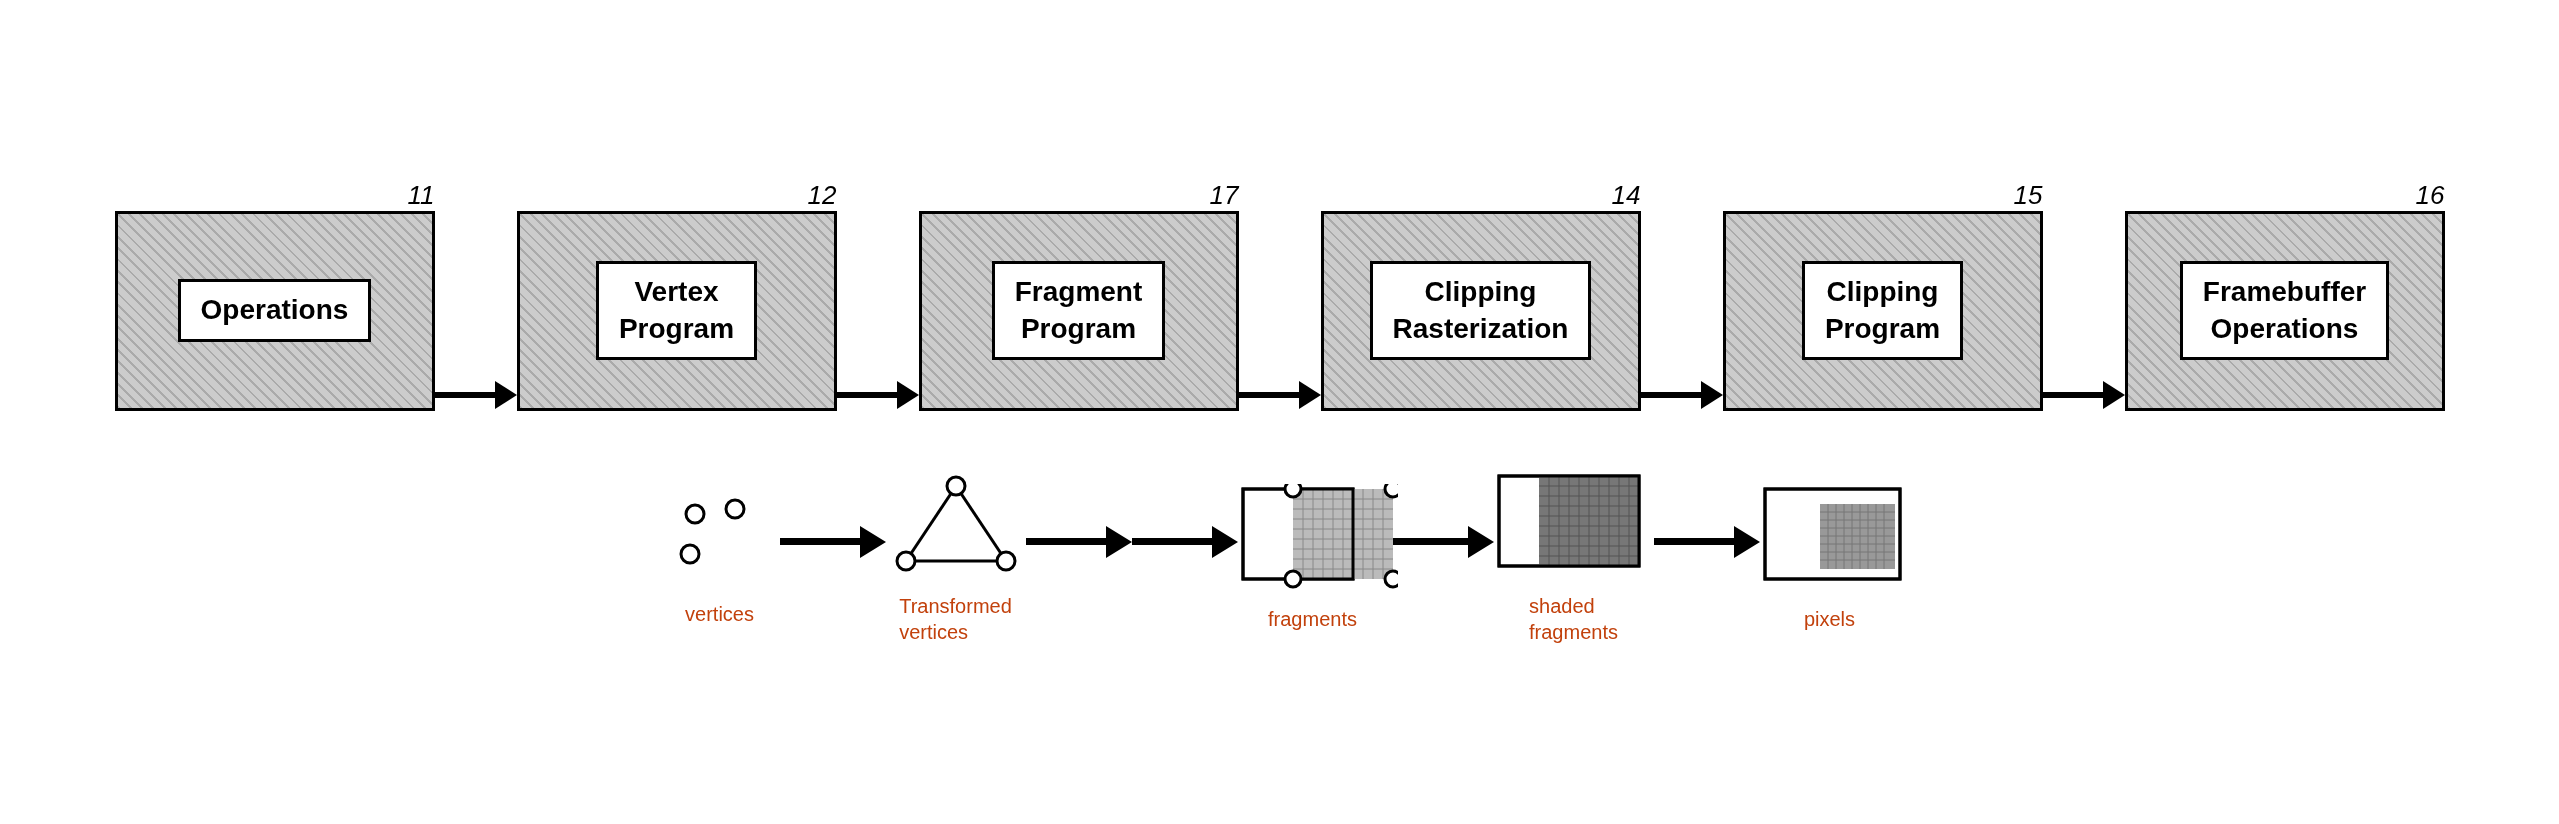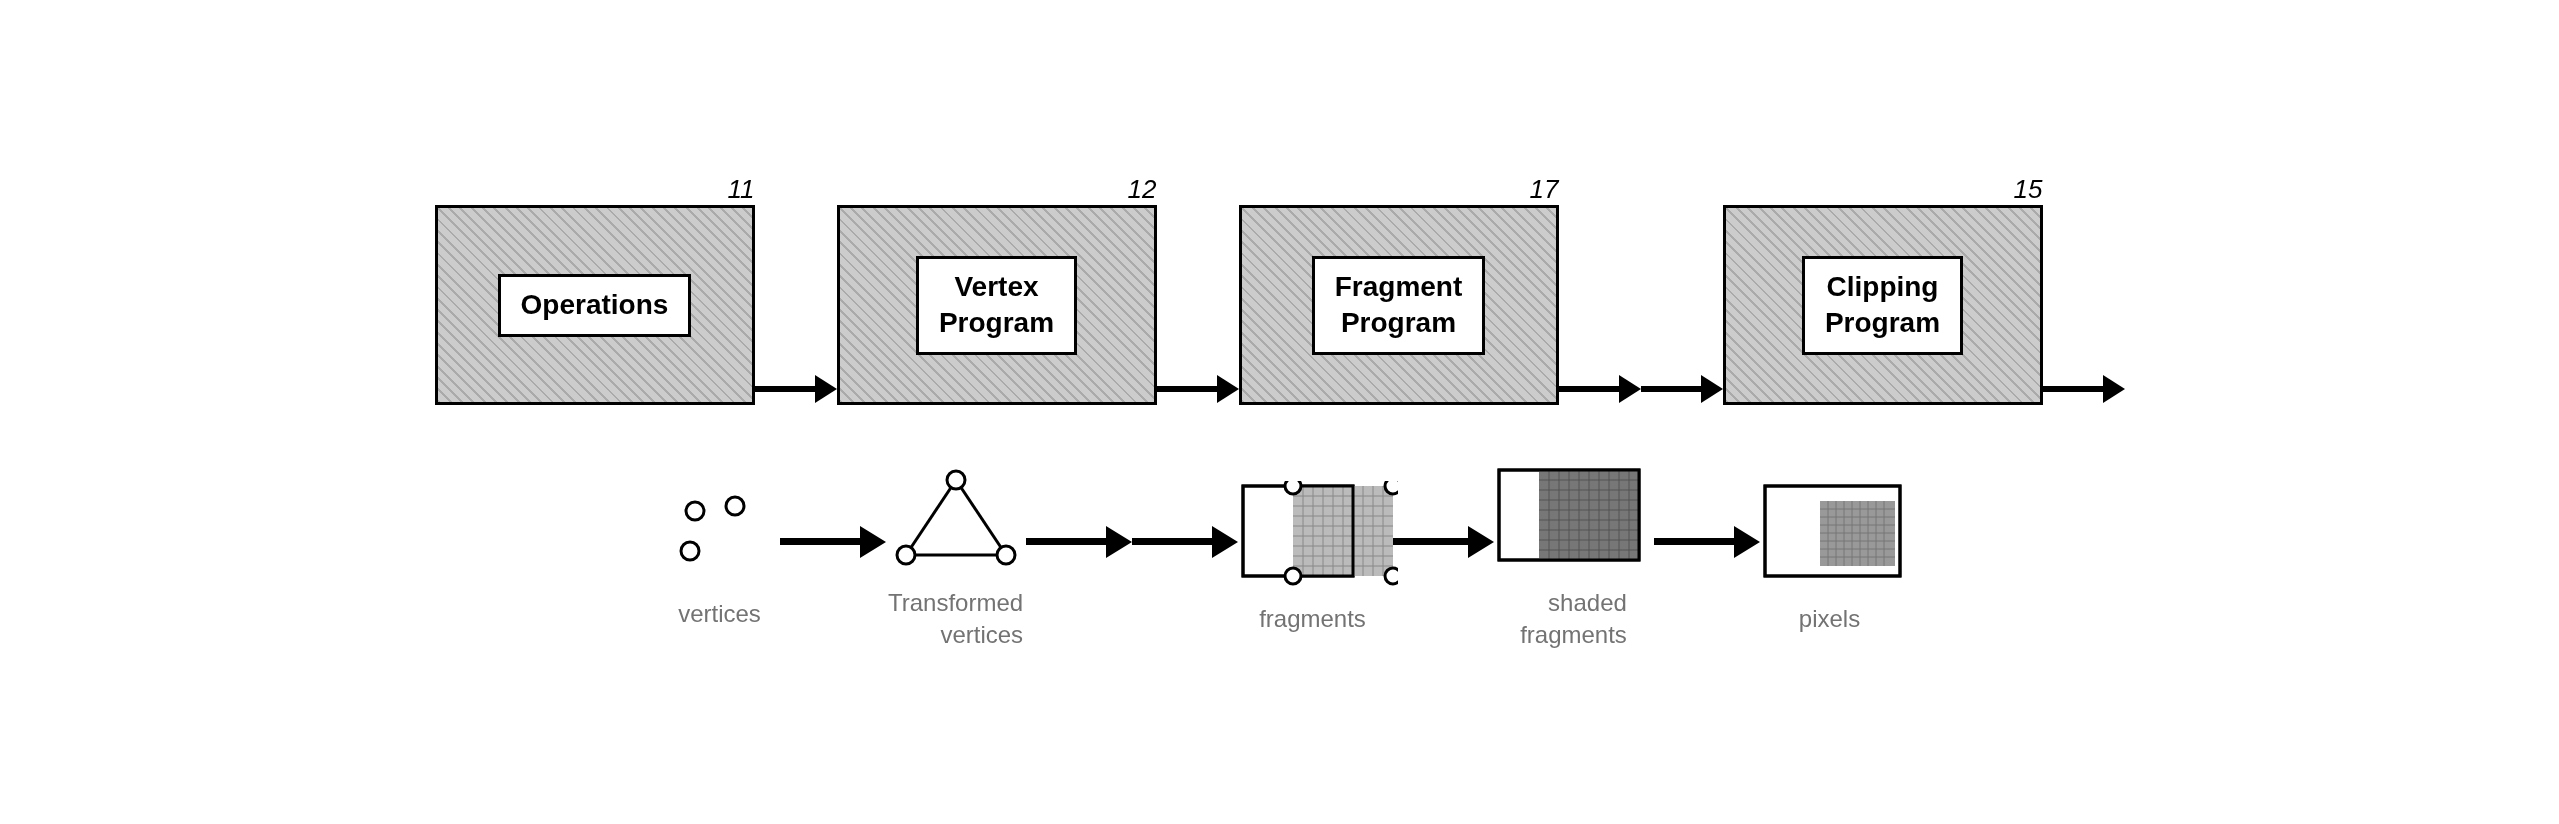--- a/index.html
+++ b/index.html
@@ -106,23 +106,23 @@
     }
 
     .dataflow-item {
       display: flex;
       flex-direction: column;
       align-items: center;
       gap: 12px;
     }
 
     .dataflow-label {
-      font-size: 24px;
-      color: #737373;
-      text-align: right;
+      font-size: 20px;
+      color: #c2410c;
+      text-align: left;
       line-height: 1.3;
     }
 
     
     .vertices-visual {
       width: 120px;
       height: 100px;
       position: relative;
       display: flex;
       align-items: center;
@@ -225,20 +225,29 @@
           <span>Program</span>
         </div>
       </div>
     </div>
 
     <div class="pipeline-arrow">
       <div class="arrow-line"></div>
       <div class="arrow-head"></div>
     </div>
 
+    <div class="pipeline-block-wrapper">
+      <span class="block-number">14</span>
+      <div class="pipeline-block">
+        <div class="block-label-box">
+          <span>Clipping</span><br>
+          <span>Rasterization</span>
+        </div>
+      </div>
+    </div>
 
     <div class="pipeline-arrow">
       <div class="arrow-line"></div>
       <div class="arrow-head"></div>
     </div>
 
     <div class="pipeline-block-wrapper">
       <span class="block-number">15</span>
       <div class="pipeline-block">
         <div class="block-label-box">
@@ -246,20 +255,29 @@
           <span>Program</span>
         </div>
       </div>
     </div>
 
     <div class="pipeline-arrow">
       <div class="arrow-line"></div>
       <div class="arrow-head"></div>
     </div>
 
+    <div class="pipeline-block-wrapper">
+      <span class="block-number">16</span>
+      <div class="pipeline-block">
+        <div class="block-label-box">
+          <span>Framebuffer</span><br>
+          <span>Operations</span>
+        </div>
+      </div>
+    </div>
 
   </div>
 
   <div class="dataflow-row">
 
     <div class="dataflow-item">
       <div class="vertices-visual">
         <svg width="100" height="90" viewBox="0 0 100 90">
           <circle cx="25" cy="20" r="9" fill="white" stroke="black" stroke-width="3"></circle>
           <circle cx="65" cy="15" r="9" fill="white" stroke="black" stroke-width="3"></circle>

